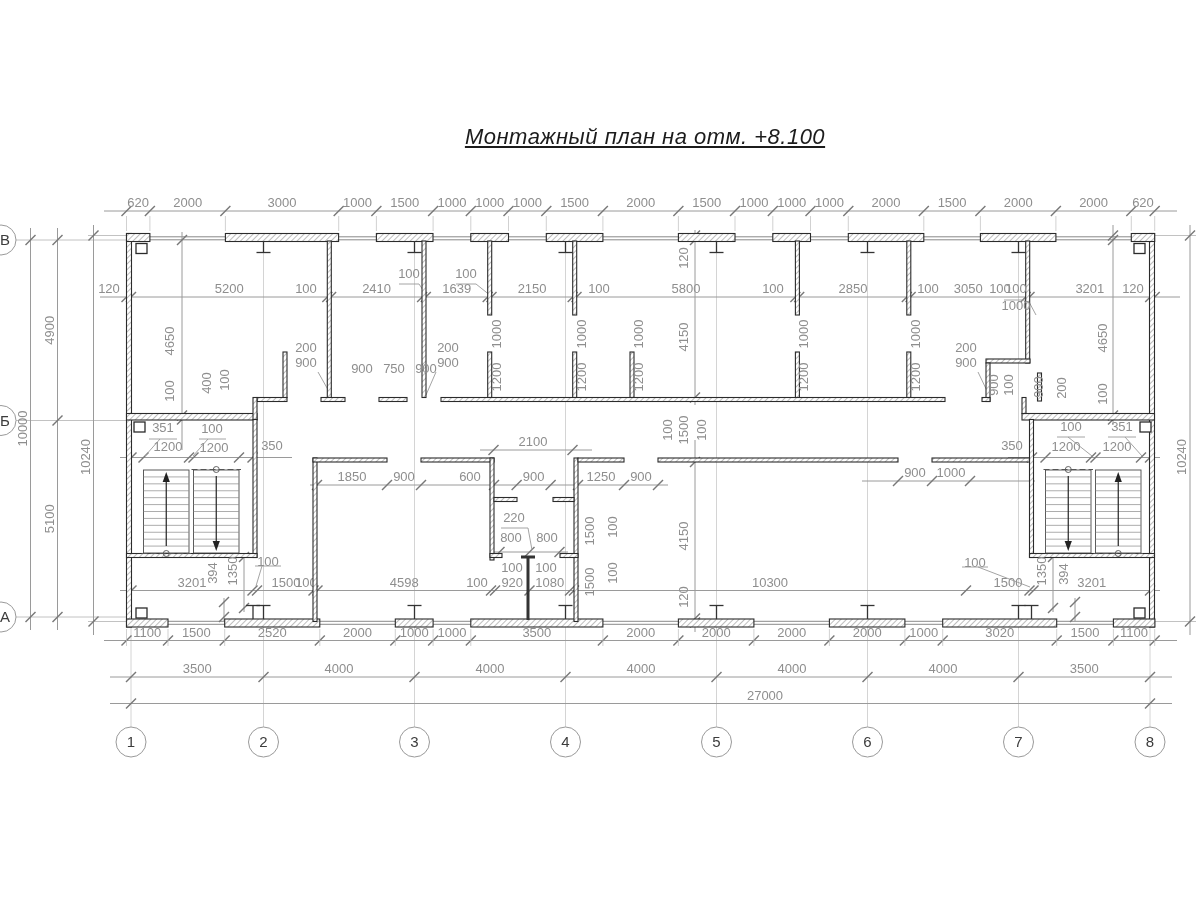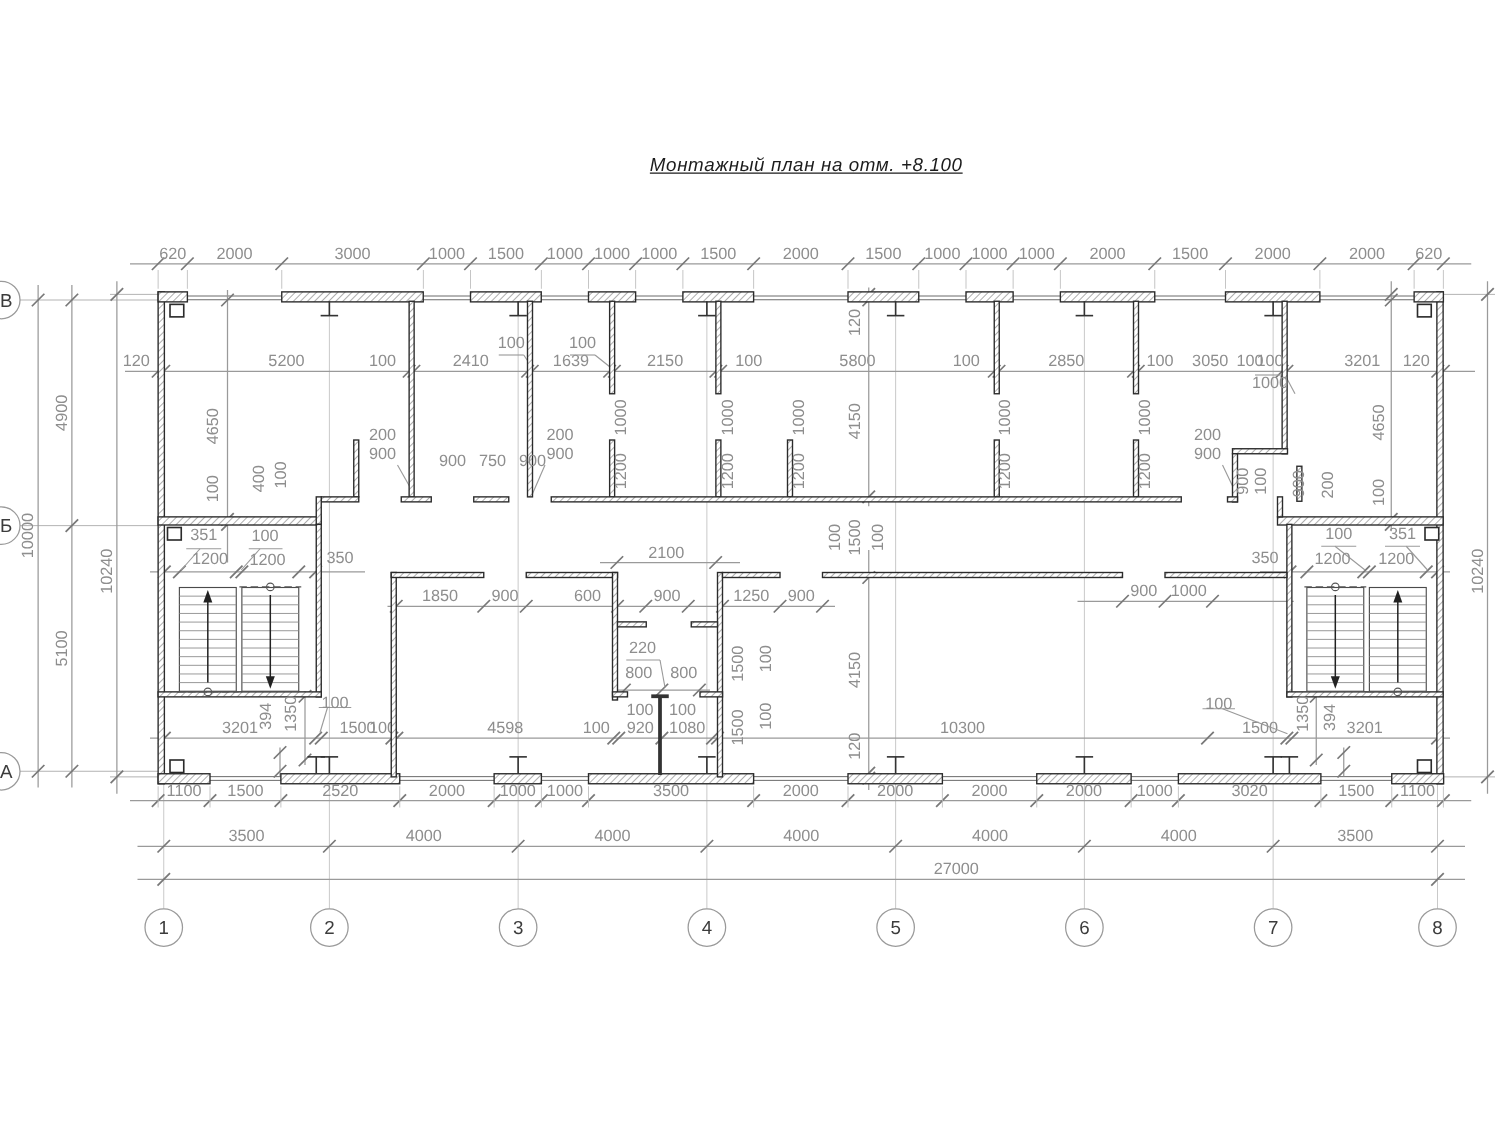--- a/index.html
+++ b/index.html
@@ -1,21 +1,21 @@
 <!DOCTYPE html>
 <html><head>
 <meta charset="utf-8">
 <style>
   html,body{margin:0;padding:0;background:#fff;}
   .page{position:relative;width:1200px;height:900px;background:#fff;overflow:hidden;
         font-family:"Liberation Sans",sans-serif;}
   .title{position:absolute;top:124px;left:0;width:1200px;text-align:center;
          padding-left:90px;box-sizing:border-box;
          font-family:"Liberation Sans",sans-serif;
-         font-size:15px;font-style:italic;color:#1c1c1c;
+         font-size:22px;font-style:italic;color:#1c1c1c;
          text-decoration:underline;letter-spacing:.5px;}
   svg{position:absolute;top:0;left:0;}
   text{font-family:"Liberation Sans",sans-serif;}
 </style>
 </head>
 <body>
 
 <div class="page">
   <div class="title">Монтажный план на отм. +8.100</div>
   <svg id="plan" width="1200" height="900" viewBox="0 0 1200 900">

